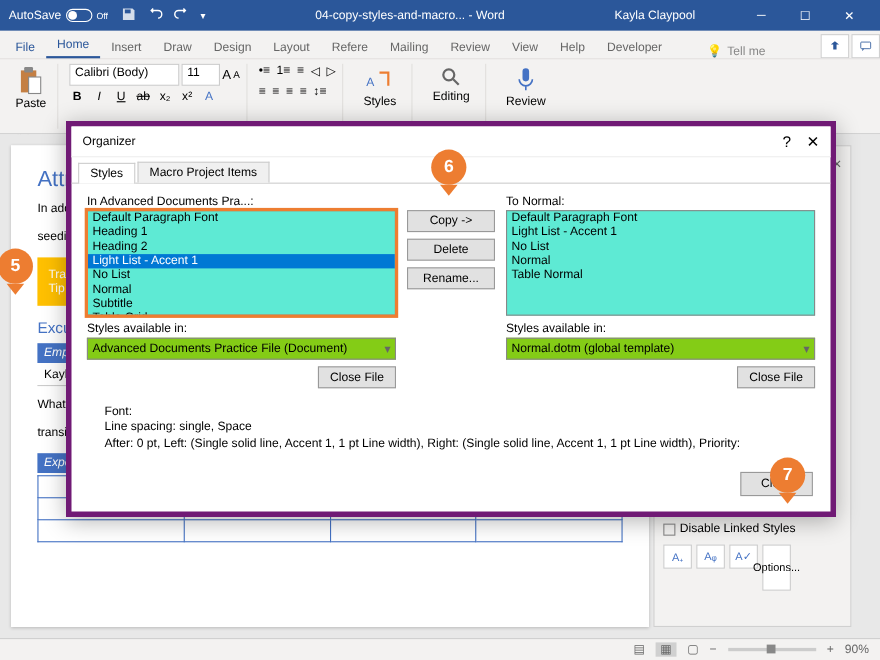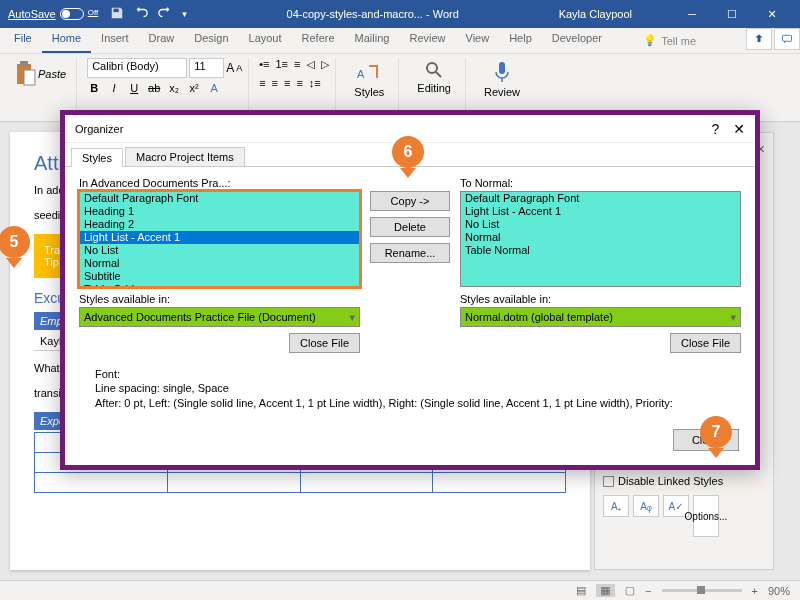--- a/index.html
+++ b/index.html
@@ -1,37 +1,37 @@
 <!DOCTYPE html>
 <html><head>
 <meta charset="utf-8">
 <style>
 *{box-sizing:border-box;margin:0;padding:0;font-family:'Segoe UI',Arial,sans-serif;font-size:11px;}
 body{background:#e8e8e8;width:800px;height:600px;overflow:hidden;position:relative;}
 .titlebar{height:28px;background:#2b579a;color:#fff;display:flex;align-items:center;padding:0 8px;}
-.titlebar .autosave{display:flex;gap:4px;margin-right:12px;text-decoration:underline;}
+.titlebar .autosave{display:flex;align-items:center;gap:4px;margin-right:12px;}
 .titlebar .toggle{width:24px;height:12px;border:1px solid #fff;border-radius:6px;position:relative;}
 .titlebar .toggle::after{content:'';position:absolute;left:1px;top:1px;width:8px;height:8px;border-radius:50%;background:#fff;}
 .titlebar .qat{display:flex;gap:10px;align-items:center;}
 .titlebar .qat svg{width:14px;height:14px;}
 .titlebar .doc-title{flex:1;text-align:center;}
 .titlebar .user{margin:0 40px 0 0;}
 .winbtns{display:flex;gap:0;}
 .winbtns div{width:40px;height:28px;display:flex;align-items:center;justify-content:center;}
-.ribbon-tabs{background:#f3f2f1;height:26px;display:flex;border-bottom:1px solid #e1dfdd;padding-left:4px;}
+.ribbon-tabs{background:#f3f2f1;height:26px;display:flex;align-items:flex-end;border-bottom:1px solid #e1dfdd;padding-left:4px;}
 .ribbon-tabs .tab{padding:4px 10px;color:#666;}
 .ribbon-tabs .tab.file{color:#2b579a;}
 .ribbon-tabs .tab.active{color:#2b579a;border-bottom:2px solid #2b579a;}
 .ribbon-tabs .tellme{margin-left:auto;display:flex;align-items:center;gap:4px;color:#888;padding-right:50px;}
 .ribbon-tabs .share-icons{display:flex;gap:2px;}
 .ribbon-tabs .share-icons div{width:26px;height:22px;border:1px solid #d0d0d0;display:flex;align-items:center;justify-content:center;background:#fff;}
 .ribbon{background:#f3f2f1;height:68px;display:flex;padding:4px;gap:4px;border-bottom:1px solid #d0d0d0;}
 .ribbon-group{display:flex;flex-direction:column;border-right:1px solid #e1dfdd;padding:0 6px;position:relative;}
 .ribbon-group .grp-label{position:absolute;bottom:-14px;left:0;right:0;text-align:center;font-size:9px;color:#888;}
-.paste-btn{display:flex;flex-direction:row;align-items:center;padding:2px 4px;font-style:italic;}
+.paste-btn{display:flex;flex-direction:column;align-items:center;padding:2px 4px;}
 .font-row{display:flex;gap:2px;align-items:center;}
 .font-dd{border:1px solid #ccc;background:#fff;padding:1px 4px;min-width:100px;height:20px;}
 .size-dd{border:1px solid #ccc;background:#fff;padding:1px 4px;width:35px;height:20px;}
 .fmt-btns{display:flex;gap:6px;margin-top:4px;font-family:'Times New Roman',serif;}
 .fmt-btns span{min-width:14px;text-align:center;}
 .para-row{display:flex;gap:6px;}
 .big-btn{display:flex;flex-direction:column;align-items:center;padding:2px 8px;gap:2px;}
 .ribbon-collapse{position:absolute;right:4px;bottom:2px;}
 .doc-area{position:absolute;top:122px;left:0;right:0;bottom:20px;background:#e8e8e8;display:flex;}
 .doc-page{background:#fff;margin:10px 4px 10px 10px;flex:0 0 580px;padding:20px 24px;box-shadow:0 1px 3px rgba(0,0,0,0.2);}

